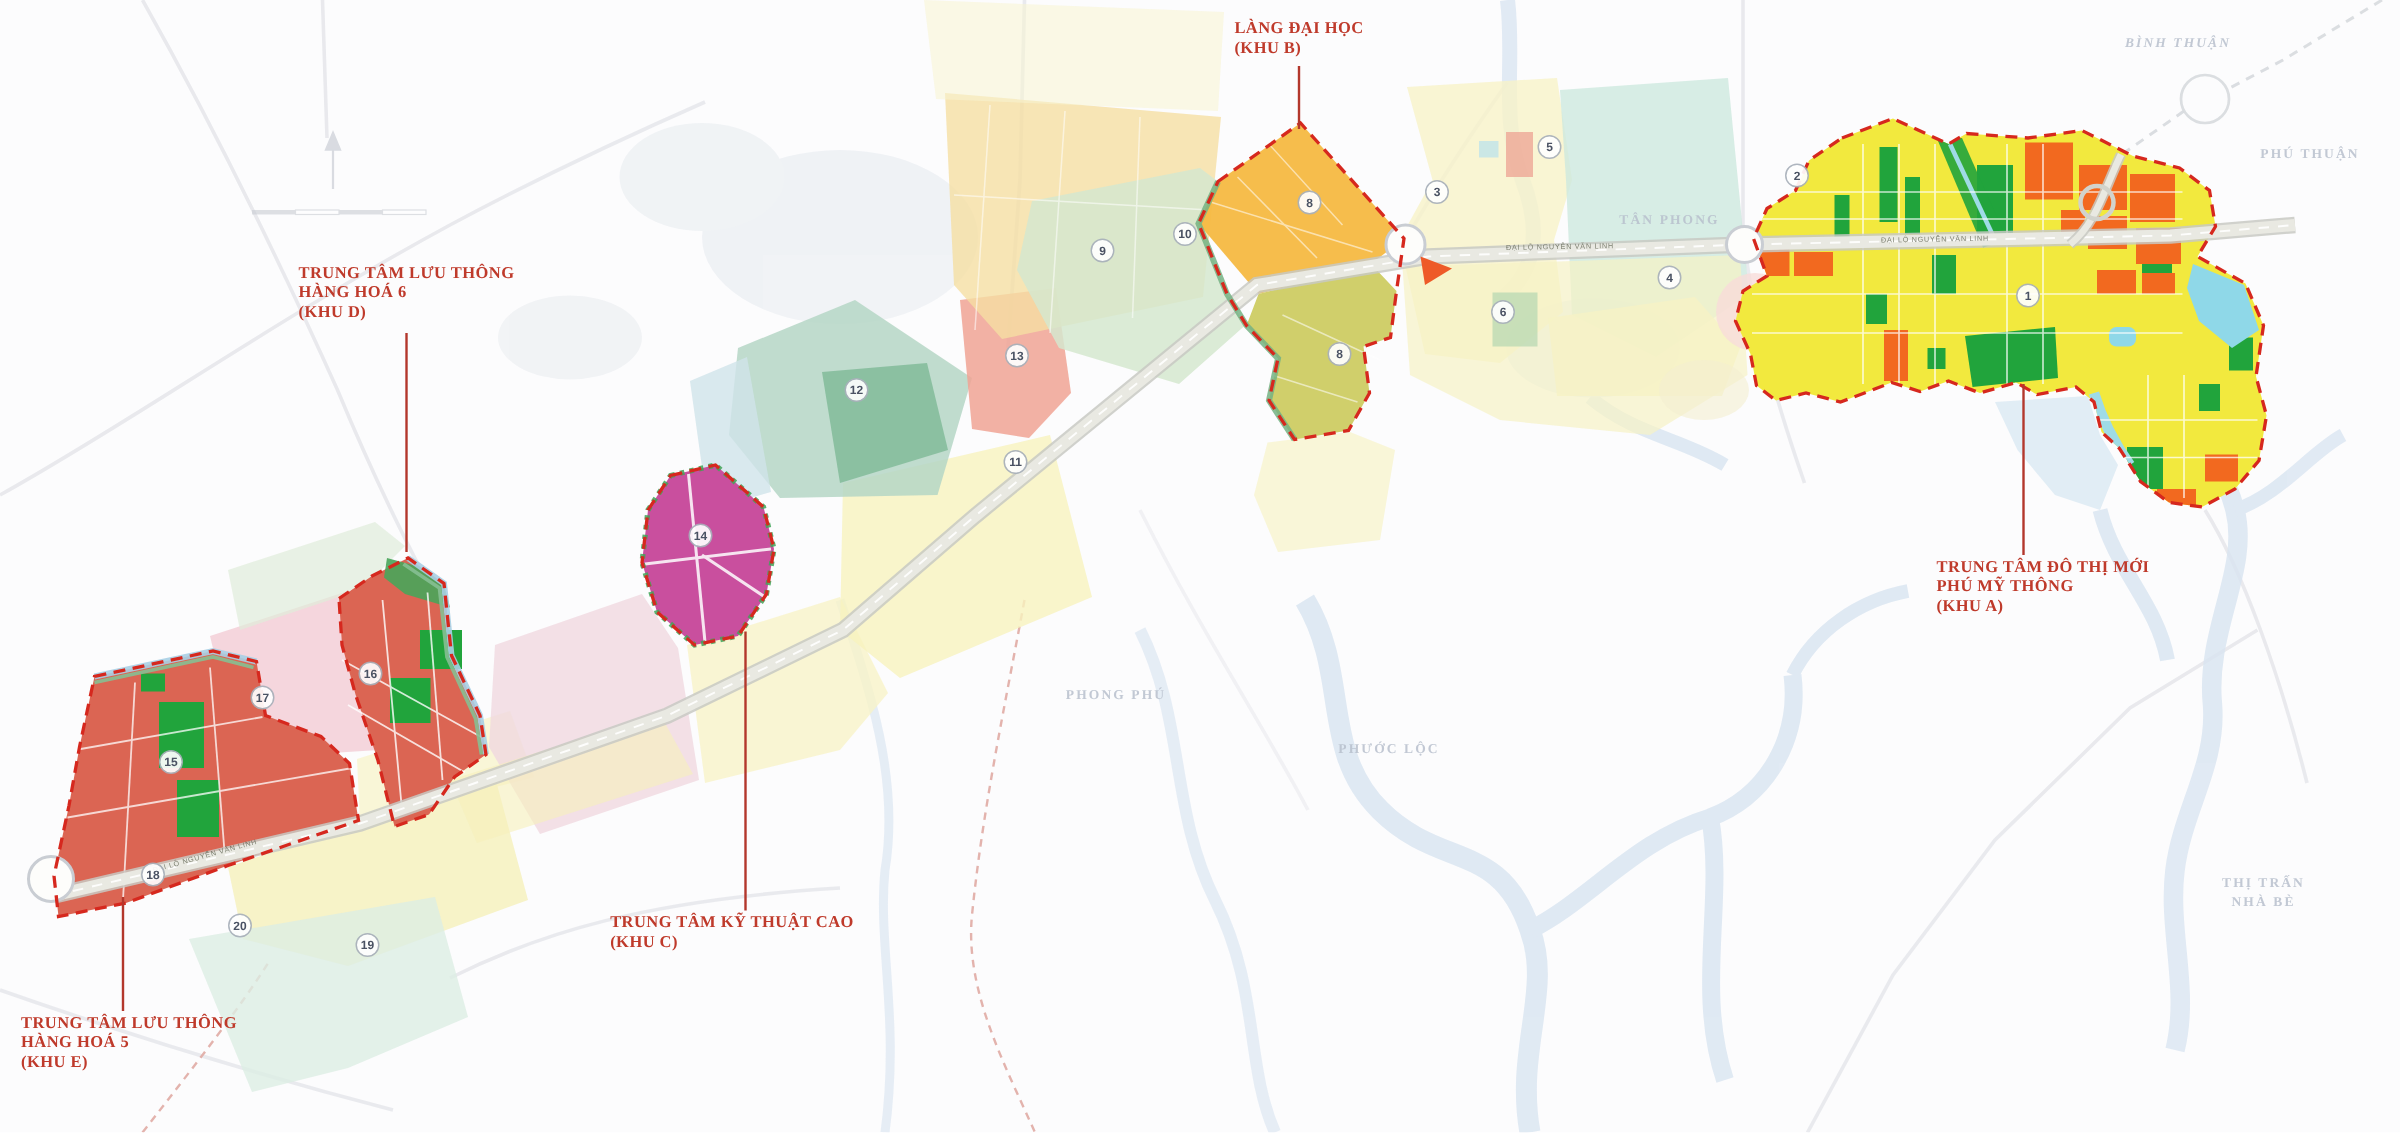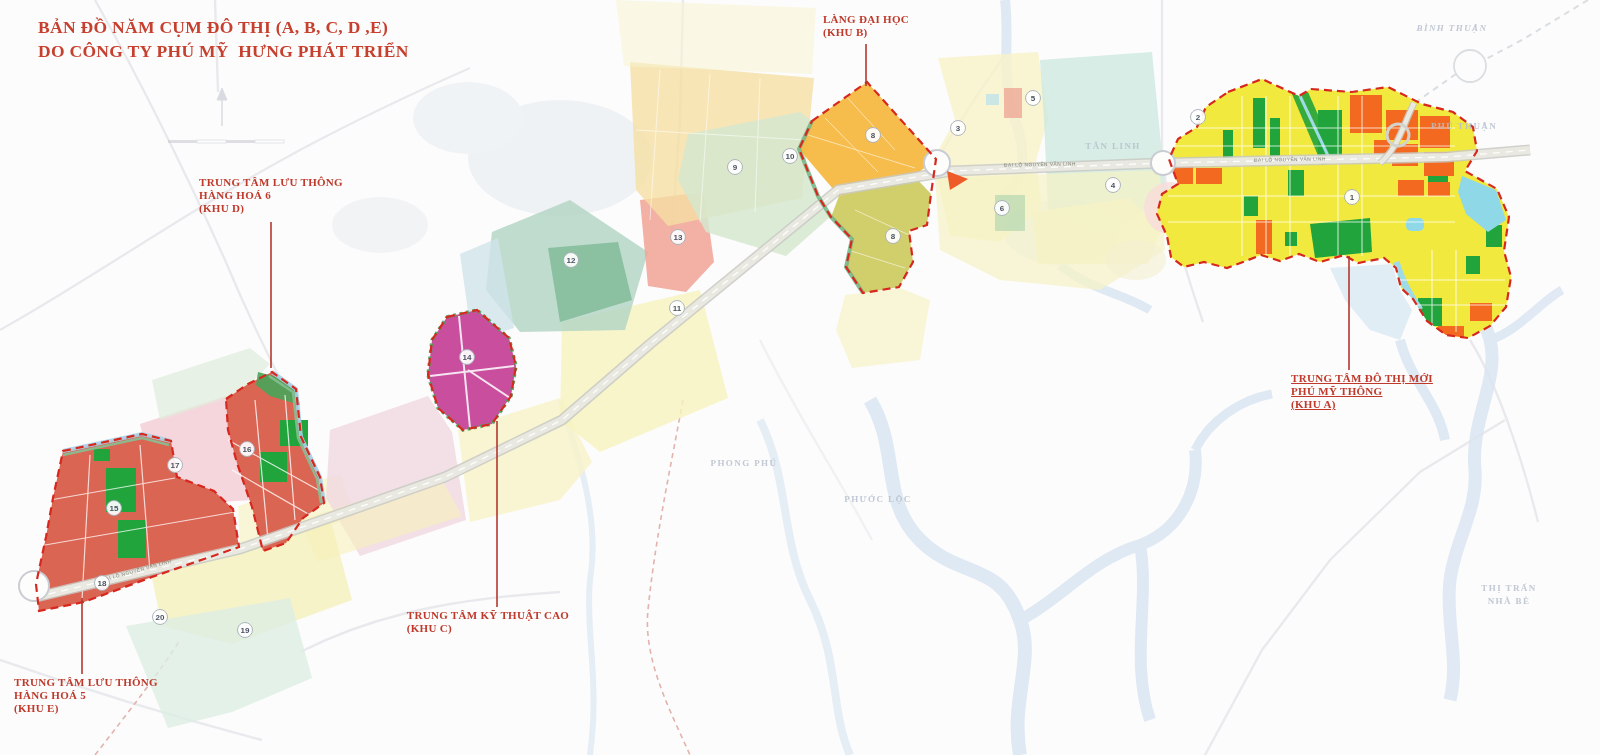--- a/index.html
+++ b/index.html
@@ -343,51 +343,49 @@
     <rect x="197" y="140" width="29" height="3" fill="#ffffff" stroke="#c4c8cf" stroke-width="0.8"></rect>
     <rect x="226" y="140" width="29" height="3" fill="#c4c8cf"></rect>
     <rect x="255" y="140" width="29" height="3" fill="#ffffff" stroke="#c4c8cf" stroke-width="0.8"></rect>
   </g>
   <g opacity="0.5" stroke="#b7bcc6" fill="#b7bcc6">
     <line x1="222" y1="96" x2="222" y2="126" stroke-width="1.5"></line>
     <polygon points="222,88 217,100 227,100"></polygon>
   </g>
 </svg>
 
-<div class="map-title" style="color: rgb(199, 64, 46);"><span>BẢN ĐỒ NĂM CỤM ĐÔ THỊ (A, B, C, D ,E)</span>
-<span>DO CÔNG TY PHÚ MỸ  HƯNG PHÁT TRIỂN</span></div>
 
 <div id="labels-layer">
       <div class="zone-label" style="left: 866px; top: 13px; color: rgb(191, 58, 43);">
         <div>LÀNG ĐẠI HỌC</div>
         <div>(KHU B)</div>
       </div>
       <div class="zone-label" style="left: 271px; top: 176px; color: rgb(191, 58, 43);">
         <div>TRUNG TÂM LƯU THÔNG</div>
         <div>HÀNG HOÁ 6</div>
         <div>(KHU D)</div>
       </div>
-      <div class="zone-label" style="left: 1362px; top: 372px; color: rgb(191, 58, 43); text-decoration: underline;">
+      <div class="zone-label" style="left: 1362px; top: 372px; color: rgb(191, 58, 43);">
         <div>TRUNG TÂM ĐÔ THỊ MỚI</div>
         <div>PHÚ MỸ THÔNG</div>
         <div>(KHU A)</div>
       </div>
       <div class="zone-label" style="left: 488px; top: 609px; color: rgb(191, 58, 43);">
         <div>TRUNG TÂM KỸ THUẬT CAO</div>
         <div>(KHU C)</div>
       </div>
       <div class="zone-label" style="left: 86px; top: 676px; color: rgb(191, 58, 43);">
         <div>TRUNG TÂM LƯU THÔNG</div>
         <div>HÀNG HOÁ 5</div>
         <div>(KHU E)</div>
       </div>
     </div>
 <div id="districts-layer">
       <div class="district-name" style="left: 1452px; top: 28px; font-style: italic;">BÌNH THUẬN</div>
-      <div class="district-name" style="left: 1464px; top: 102px; margin-top: 24px;">PHÚ THUẬN</div>
-      <div class="district-name" style="left: 1113px; top: 146px;">TÂN LINH</div>
+      <div class="district-name" style="left: 1540px; top: 102px;">PHÚ THUẬN</div>
+      <div class="district-name" style="left: 1113px; top: 146px;">TÂN PHONG</div>
       <div class="district-name" style="left: 744px; top: 463px;">PHONG PHÚ</div>
-      <div class="district-name" style="left: 878px; top: 499px;">PHƯỚC LỘC</div>
+      <div class="district-name" style="left: 926px; top: 499px;">PHƯỚC LỘC</div>
       <div class="district-name" style="left: 1509px; top: 588px;">THỊ TRẤN</div>
       <div class="district-name" style="left: 1509px; top: 601px;">NHÀ BÈ</div>
     </div>
 
 </div>
 
 </body></html>

